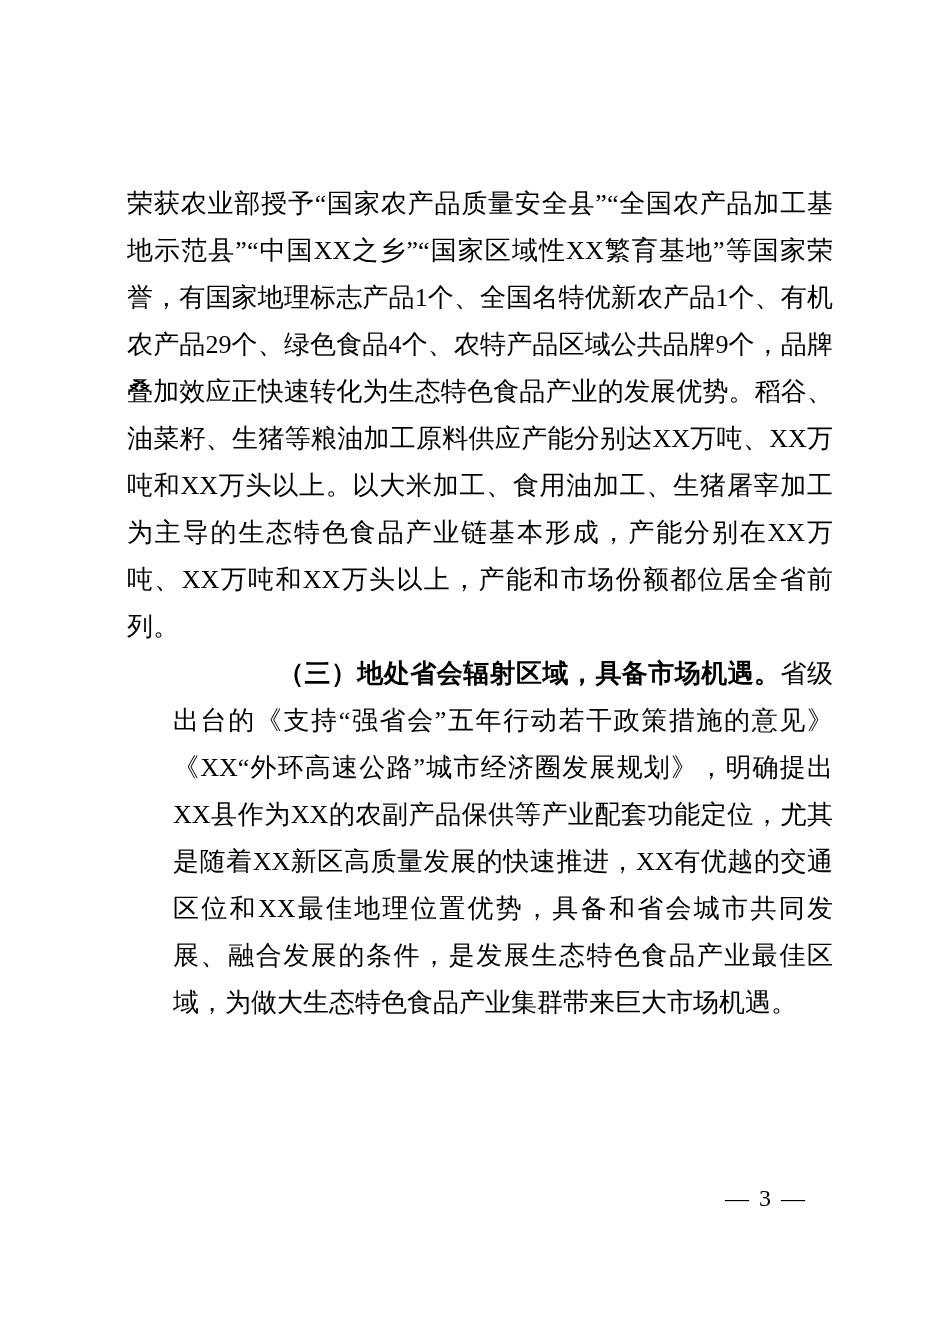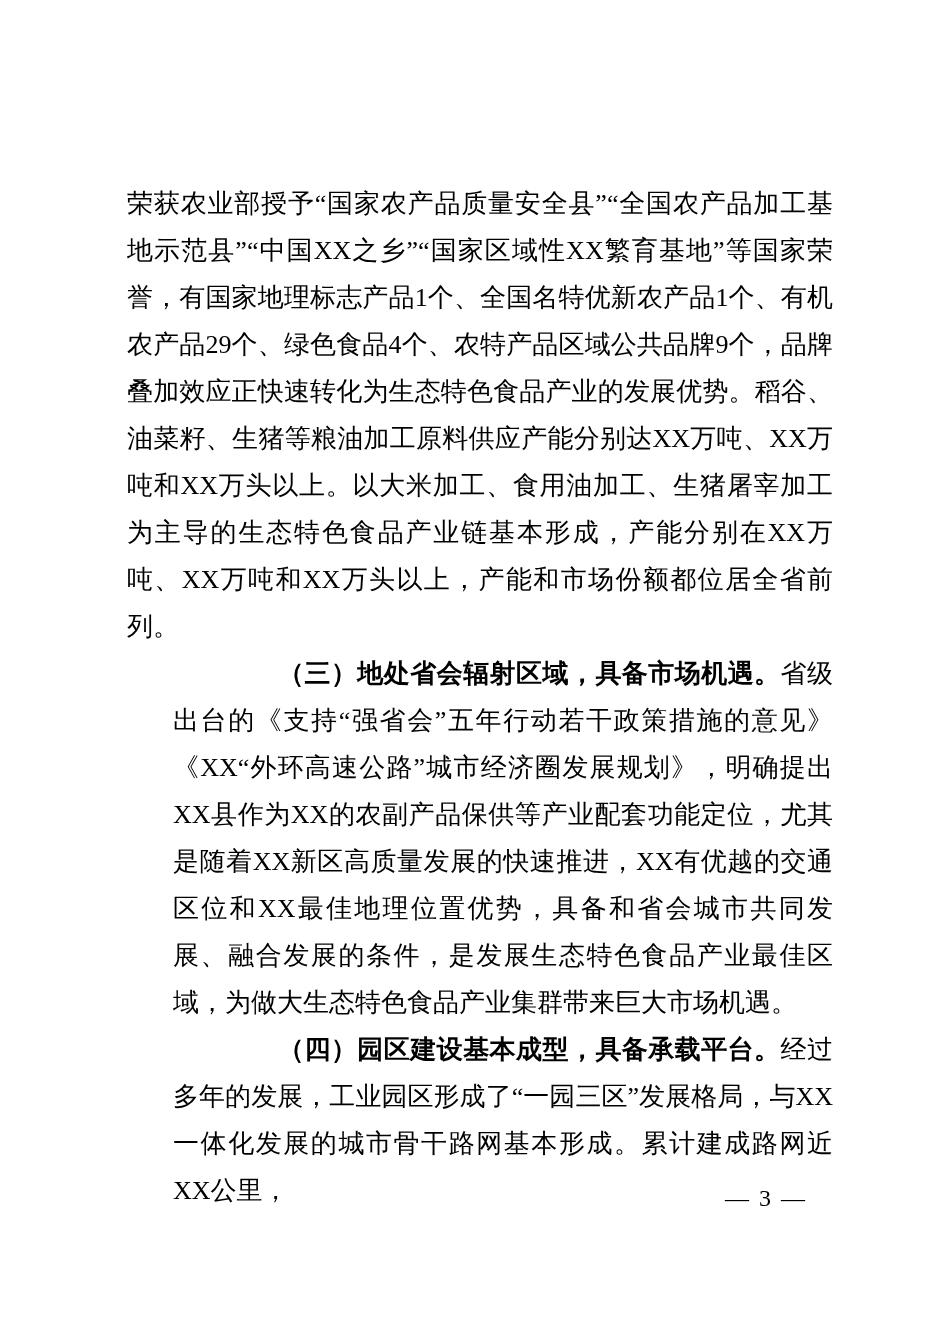--- a/index.html
+++ b/index.html
@@ -39,16 +39,15 @@
     letter-spacing: 2px;
   }
 </style>
 </head>
 <body>
 
 <div class="page">
   <div class="content">
     <p class="para"><span>荣获农业部授予“国家农产品质量安全县”“全国农产品加工基地示范县”“中国XX之乡”“国家区域性XX繁育基地”等国家荣誉，有国家地理标志产品1个、全国名特优新农产品1个、有机农产品29个、绿色食品4个、农特产品区域公共品牌9个，品牌叠加效应正快速转化为生态特色食品产业的发展优势。稻谷、油菜籽、生猪等粮油加工原料供应产能分别达XX万吨、XX万吨和XX万头以上。以大米加工、食用油加工、生猪屠宰加工为主导的生态特色食品产业链基本形成，产能分别在XX万吨、XX万吨和XX万头以上，产能和市场份额都位居全省前列。</span></p>
     <p class="para indent"><span class="bold">（三）地处省会辐射区域，具备市场机遇。</span><span>省级出台的《支持“强省会”五年行动若干政策措施的意见》《XX“外环高速公路”城市经济圈发展规划》，明确提出XX县作为XX的农副产品保供等产业配套功能定位，尤其是随着XX新区高质量发展的快速推进，XX有优越的交通区位和XX最佳地理位置优势，具备和省会城市共同发展、融合发展的条件，是发展生态特色食品产业最佳区域，为做大生态特色食品产业集群带来巨大市场机遇。</span></p>
-    <p class="para indent"><span class="bold">（四）园区建设基本成型，具备承载平台。</span><span>经过多年的发展，工业园区形成了“一园三区”发展格局，与XX一体化发展的城市骨干路网基本形成。累计建成路网近XX公里，</span></p>
   </div>
   <div class="page-number">— 3 —</div>
 </div>
 
 </body></html>

